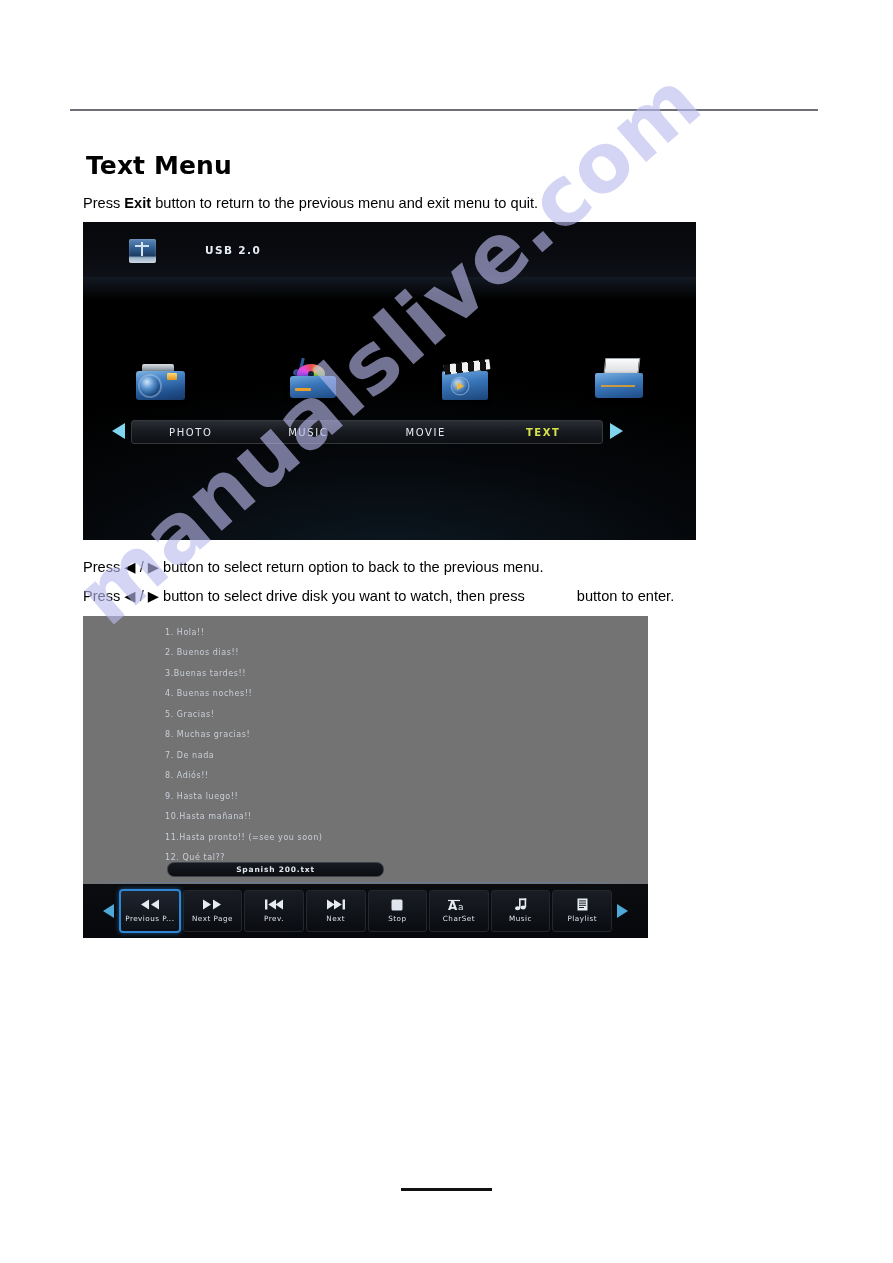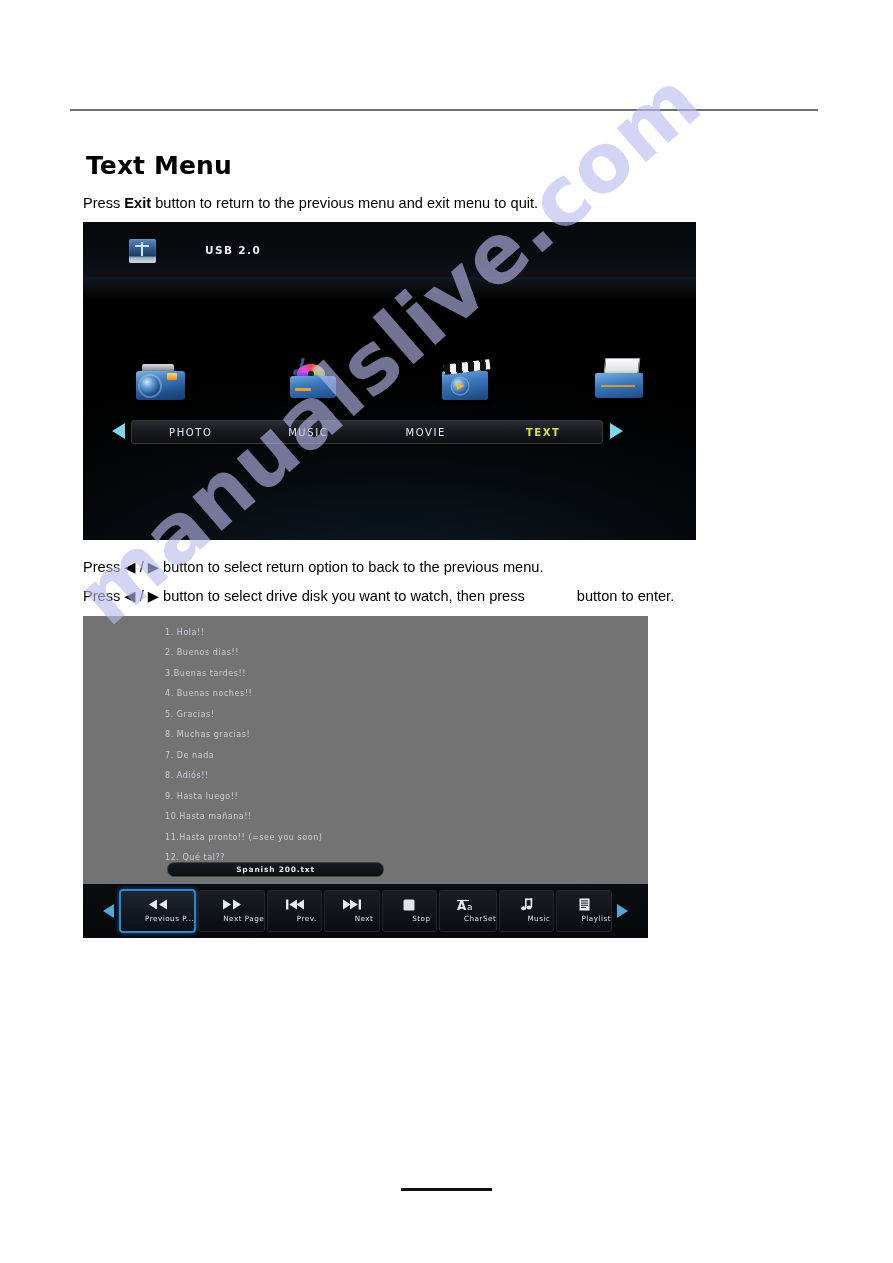--- a/index.html
+++ b/index.html
@@ -416,21 +416,20 @@
     color: #dfe5ec;
     font-size: 12px;
     line-height: 1;
   }
   .tb-label {
     font-family: "DejaVu Sans", sans-serif;
     font-size: 7.2px;
     letter-spacing: .5px;
     color: #dde3ea;
     white-space: nowrap;
-    padding-left: 24px;
   }
   .glyph-svg { display: block; }
 </style>
 </head>
 <body>
 
 <div class="page">
 
   <div class="header-rule"></div>
 

